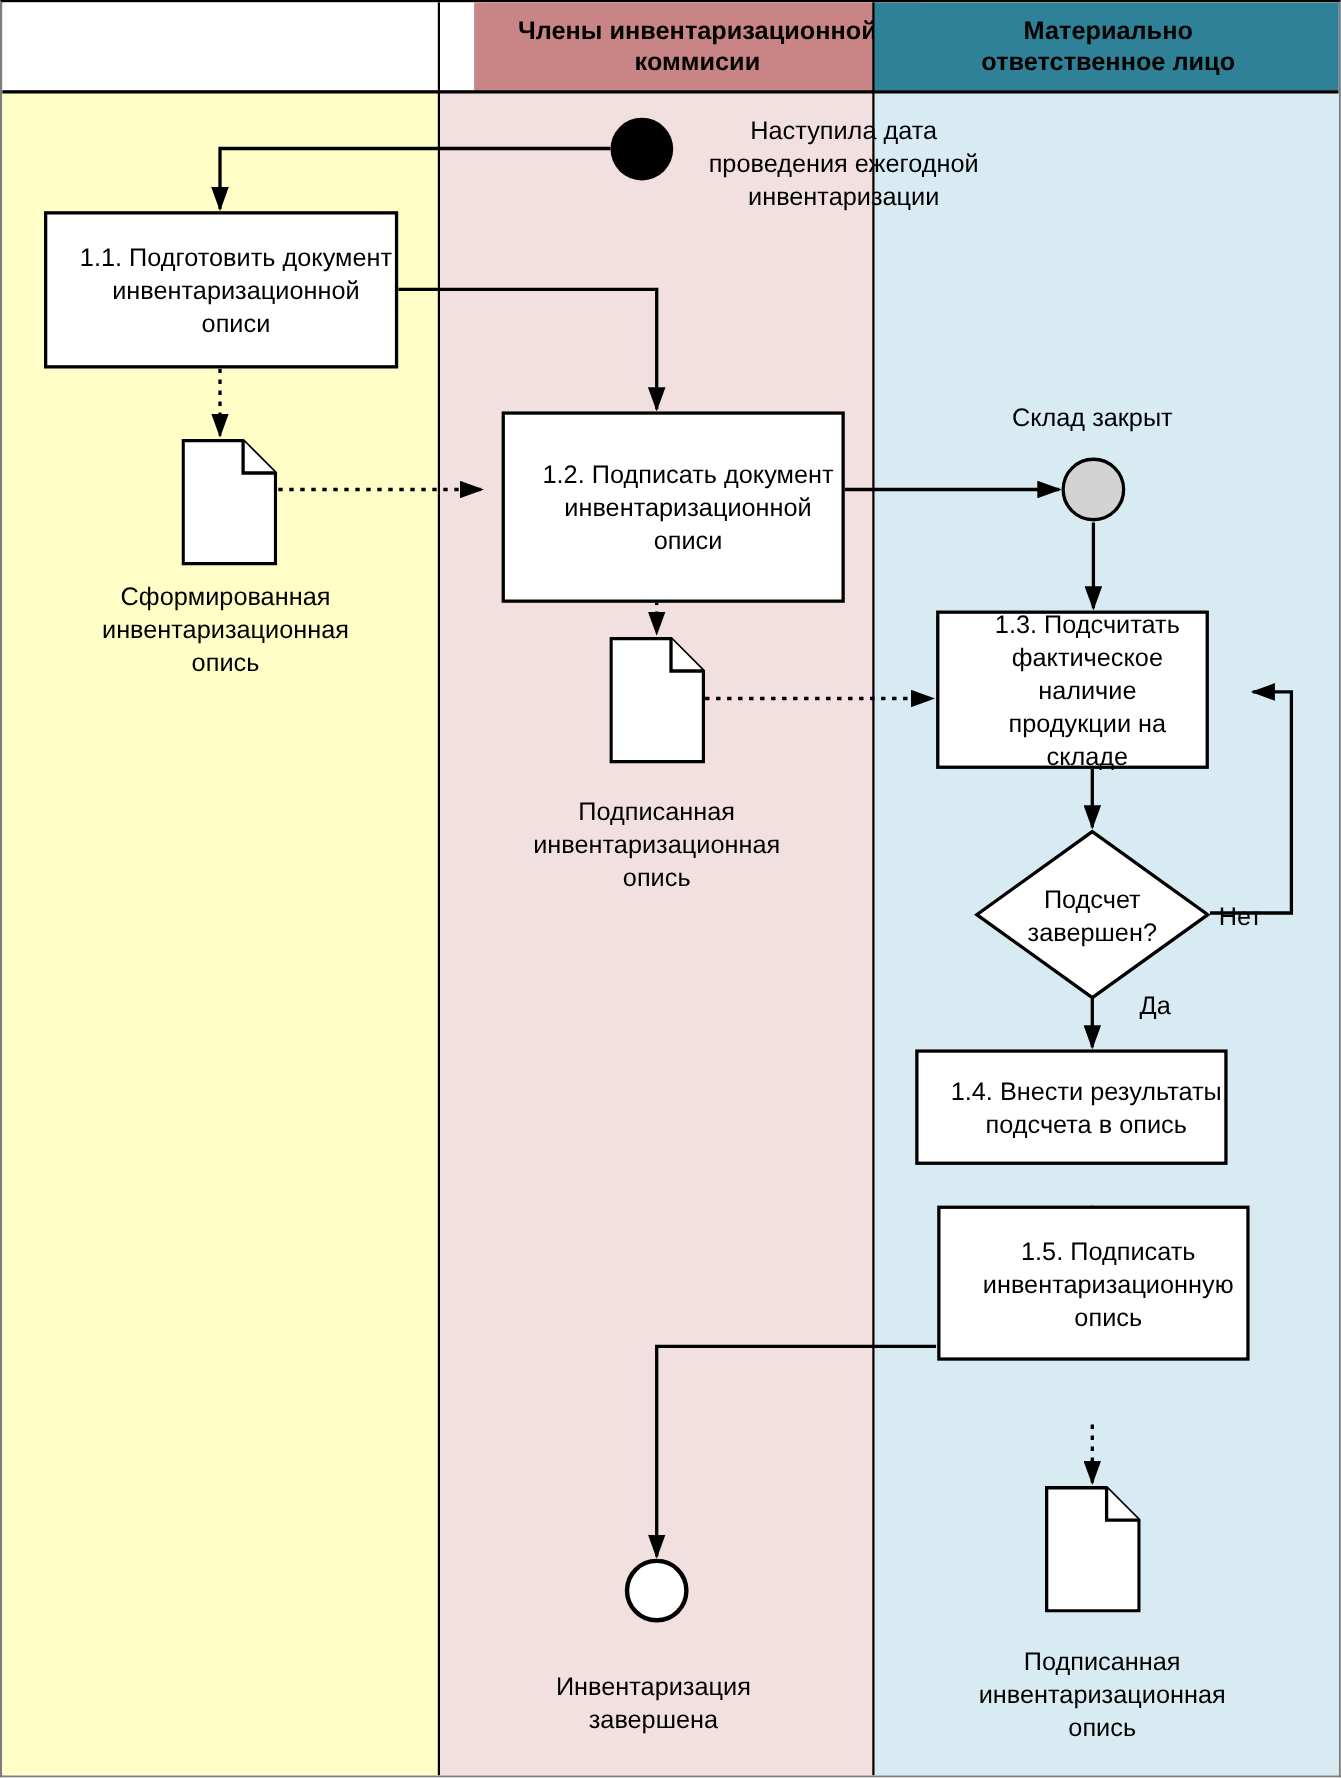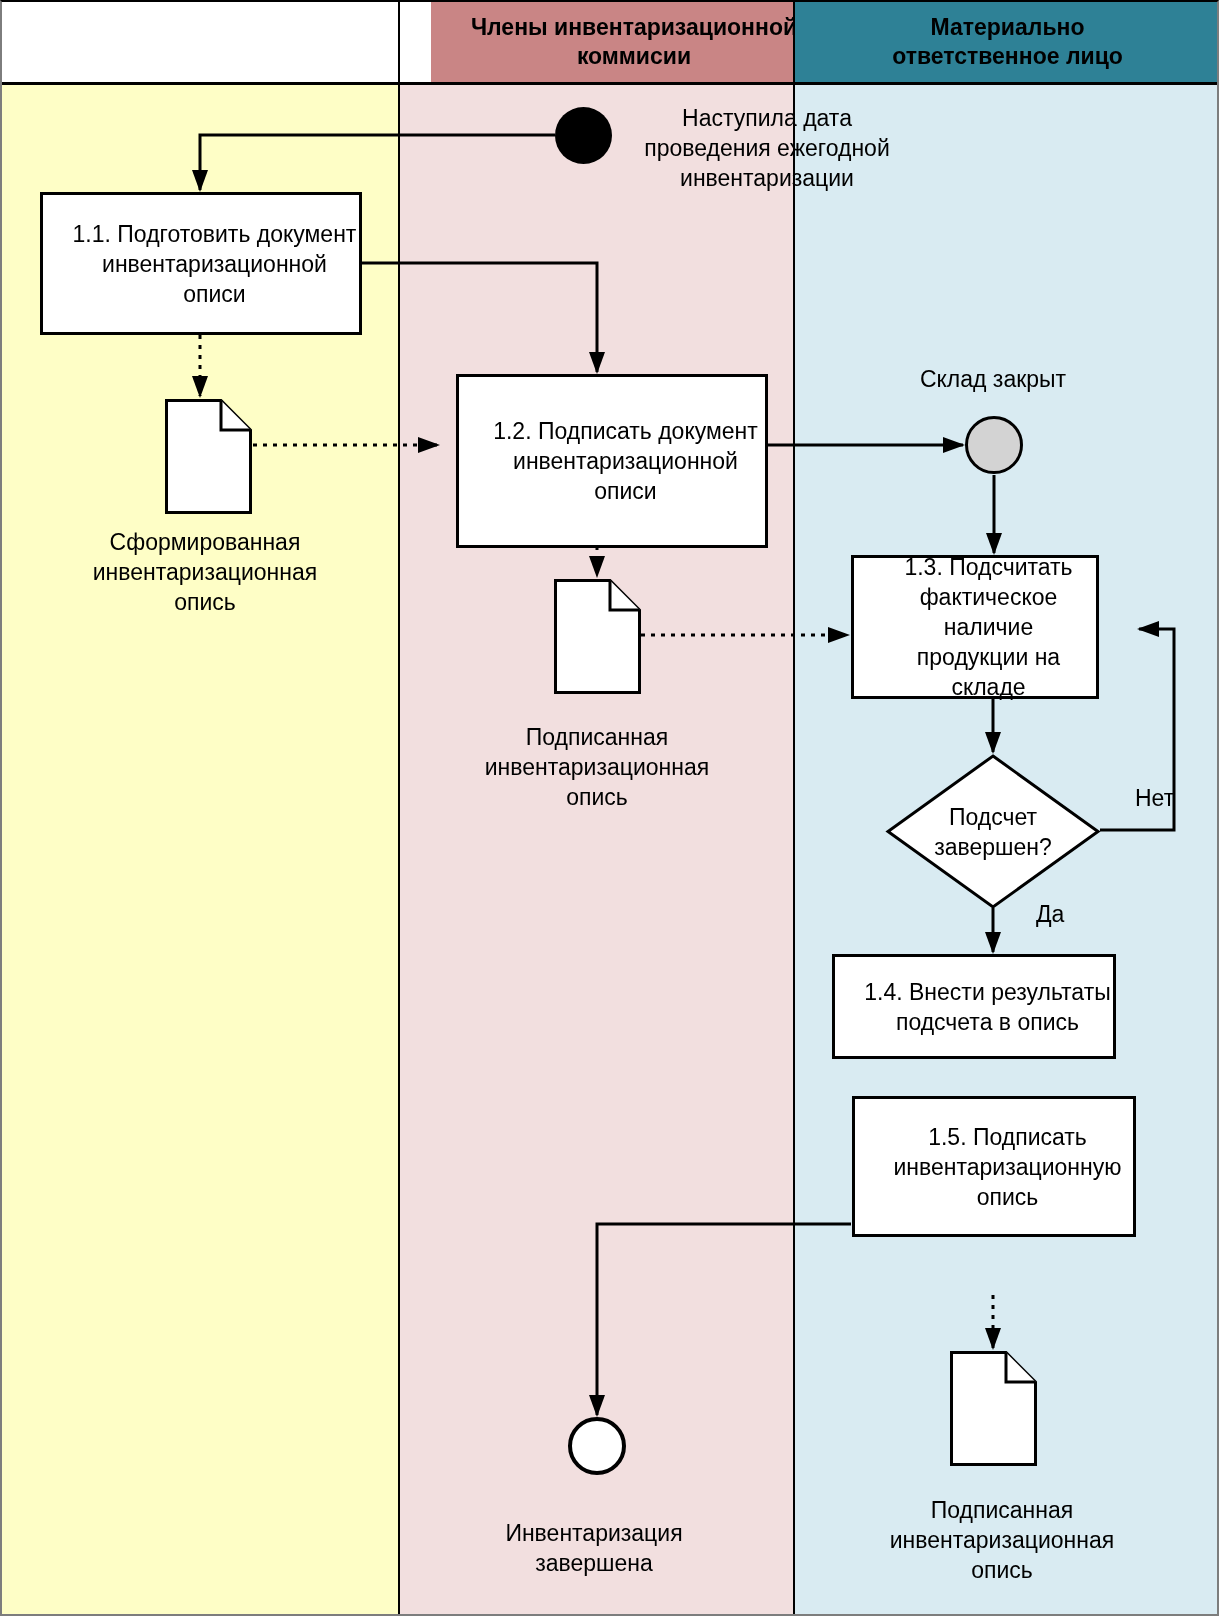--- a/index.html
+++ b/index.html
@@ -124,21 +124,21 @@
     <span>1.5. Подписать
 инвентаризационную
 опись</span>
   </div>
 
   <svg class="gateway" style="left:883px;top:751px;" width="216" height="157" viewBox="0 0 216 157">
     <polygon points="108,3 213,78.5 108,154 3,78.5" style="fill:#fff;stroke:#000;stroke-width:3;"></polygon>
   </svg>
   <div class="gateway-label" style="left:883px;top:751px;width:216px;height:157px;">Подсчет
 завершен?</div>
-  <div class="lbl-plain" style="left:1106px;top:782px;margin-left:27px;">Нет</div>
+  <div class="lbl-plain" style="left:1106px;top:817px;">Нет</div>
   <div class="lbl-plain" style="left:1034px;top:898px;">Да</div>
 
   <svg class="doc" style="left:163px;top:397px;" width="87" height="115" viewBox="0 0 87 115">
     <path d="M1.5,1.5 L56,1.5 L85.5,31 L85.5,113.5 L1.5,113.5 Z" style="fill:#fff;stroke:#000;stroke-width:3;"></path>
     <path d="M56,1.5 L56,31 L85.5,31" style="fill:#fff;stroke:#000;stroke-width:3;"></path>
   </svg>
   <div class="lbl" style="left:203px;top:525px;">Сформированная
 инвентаризационная
 опись</div>
 

